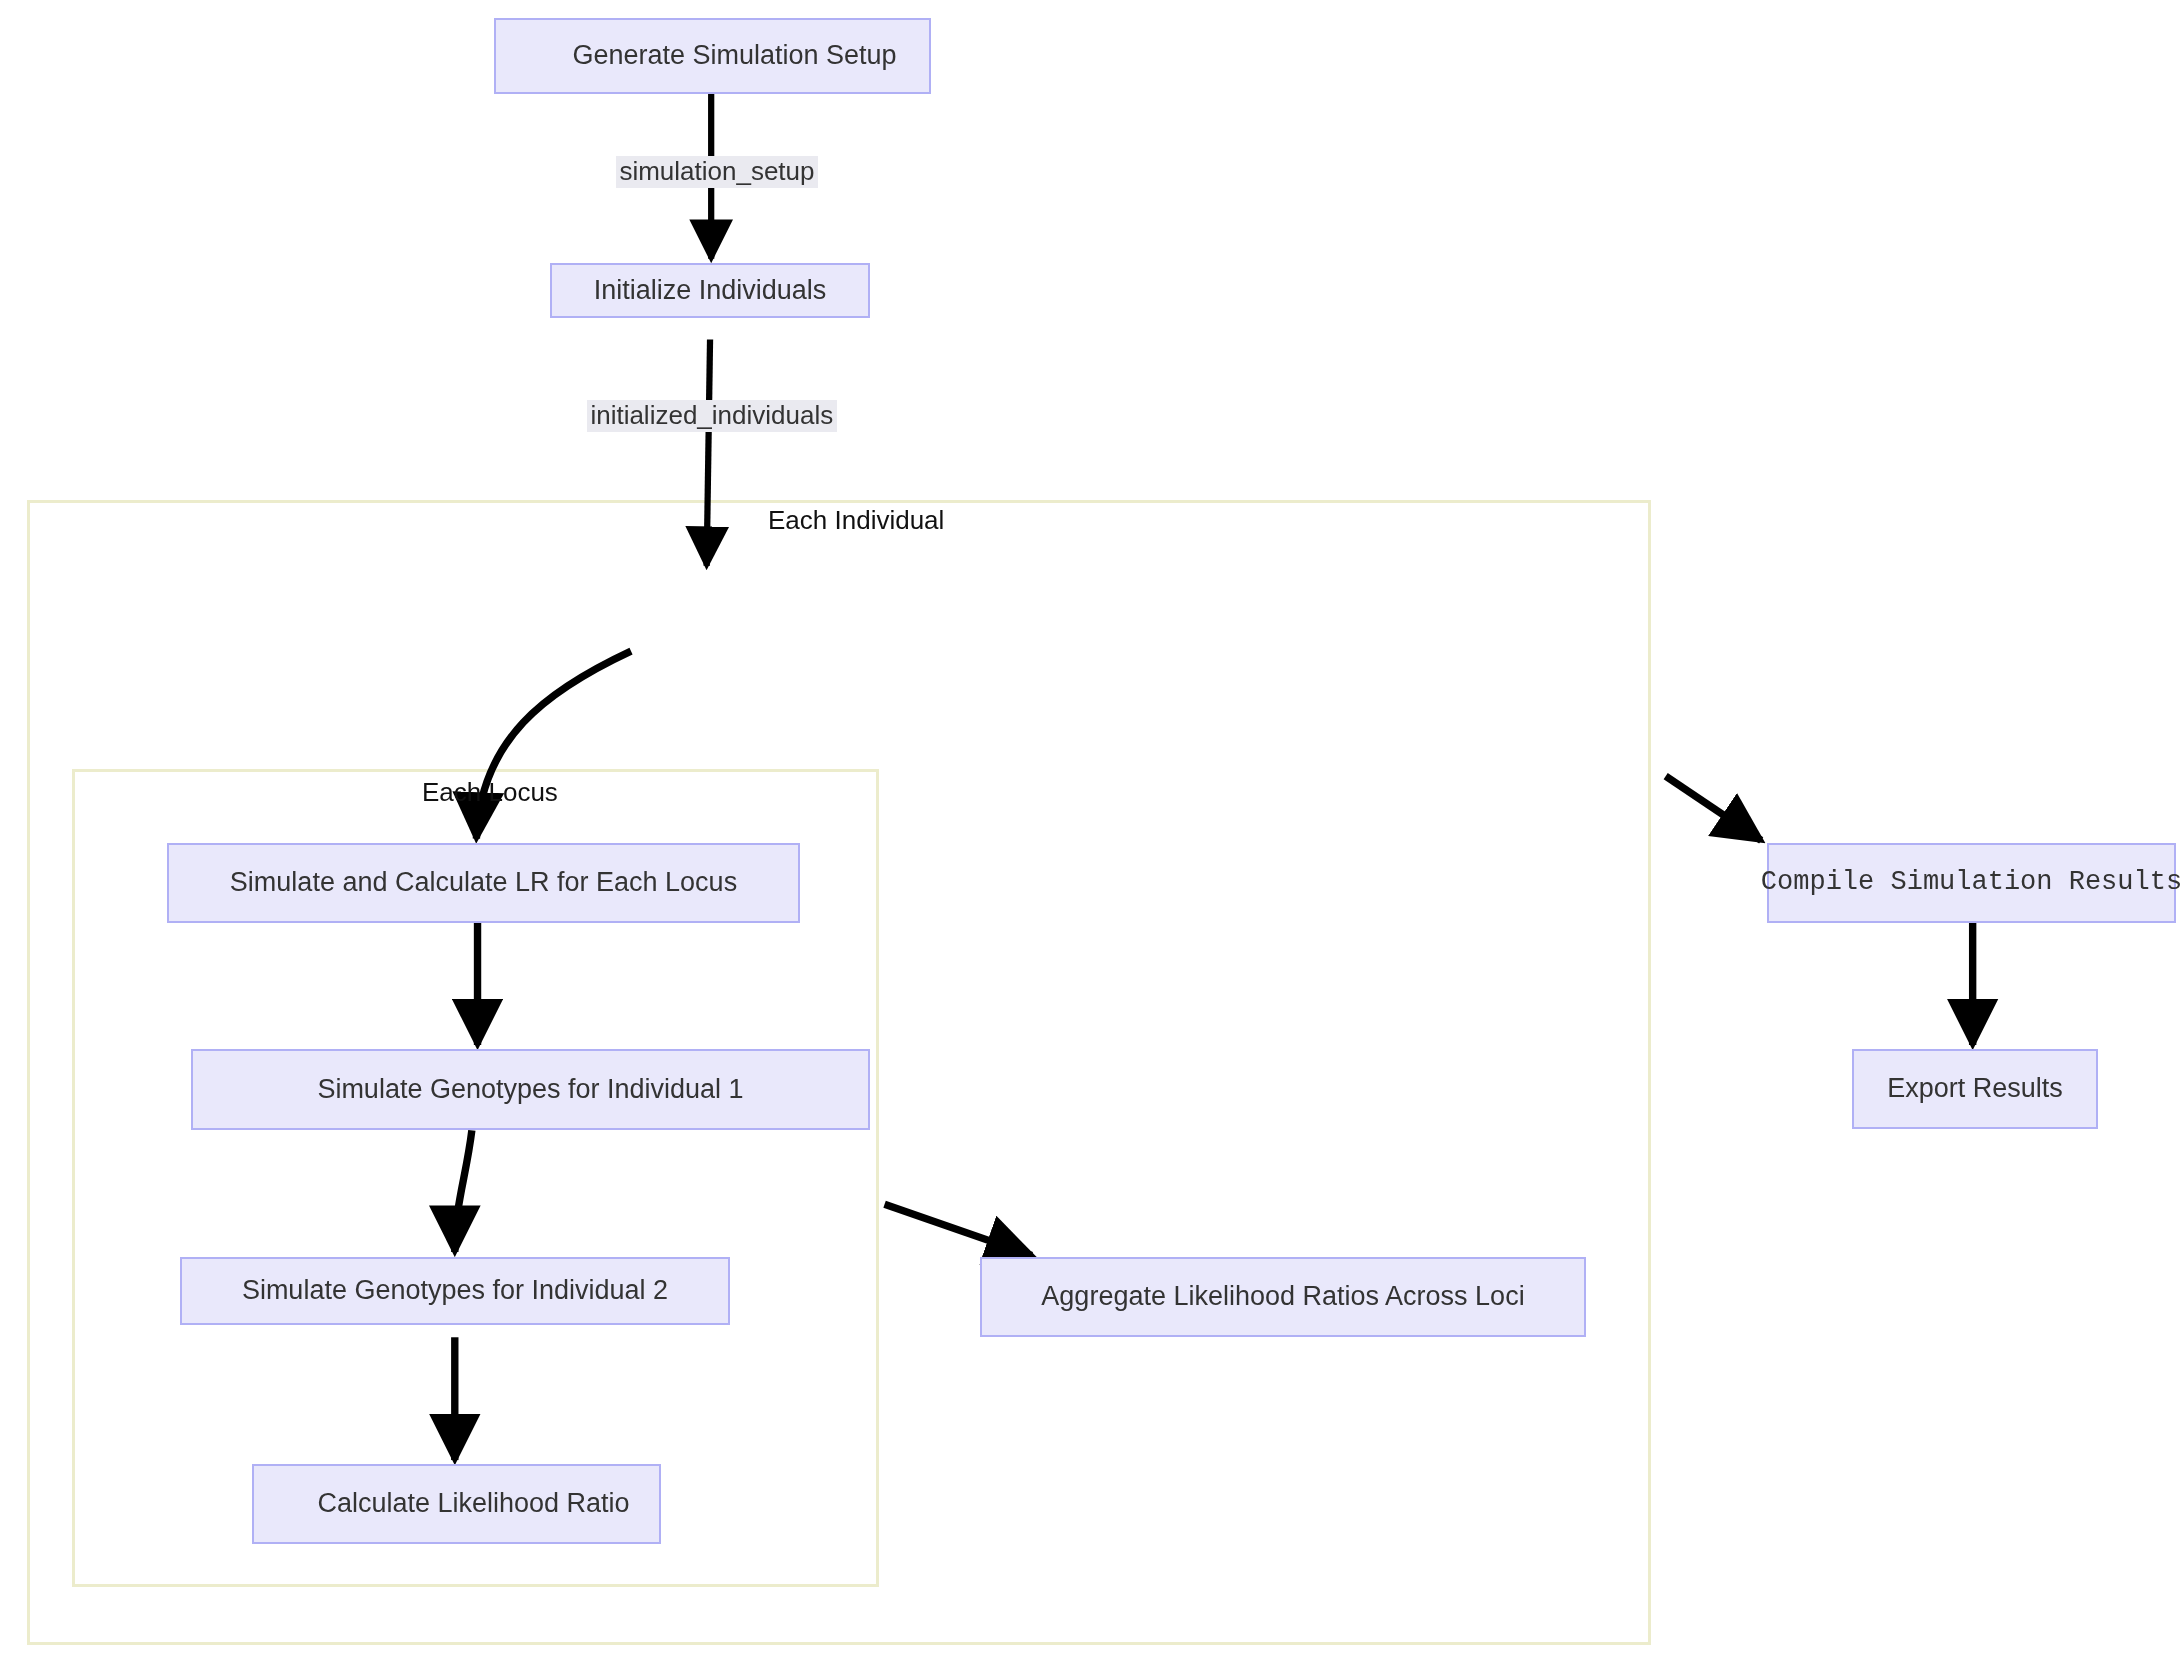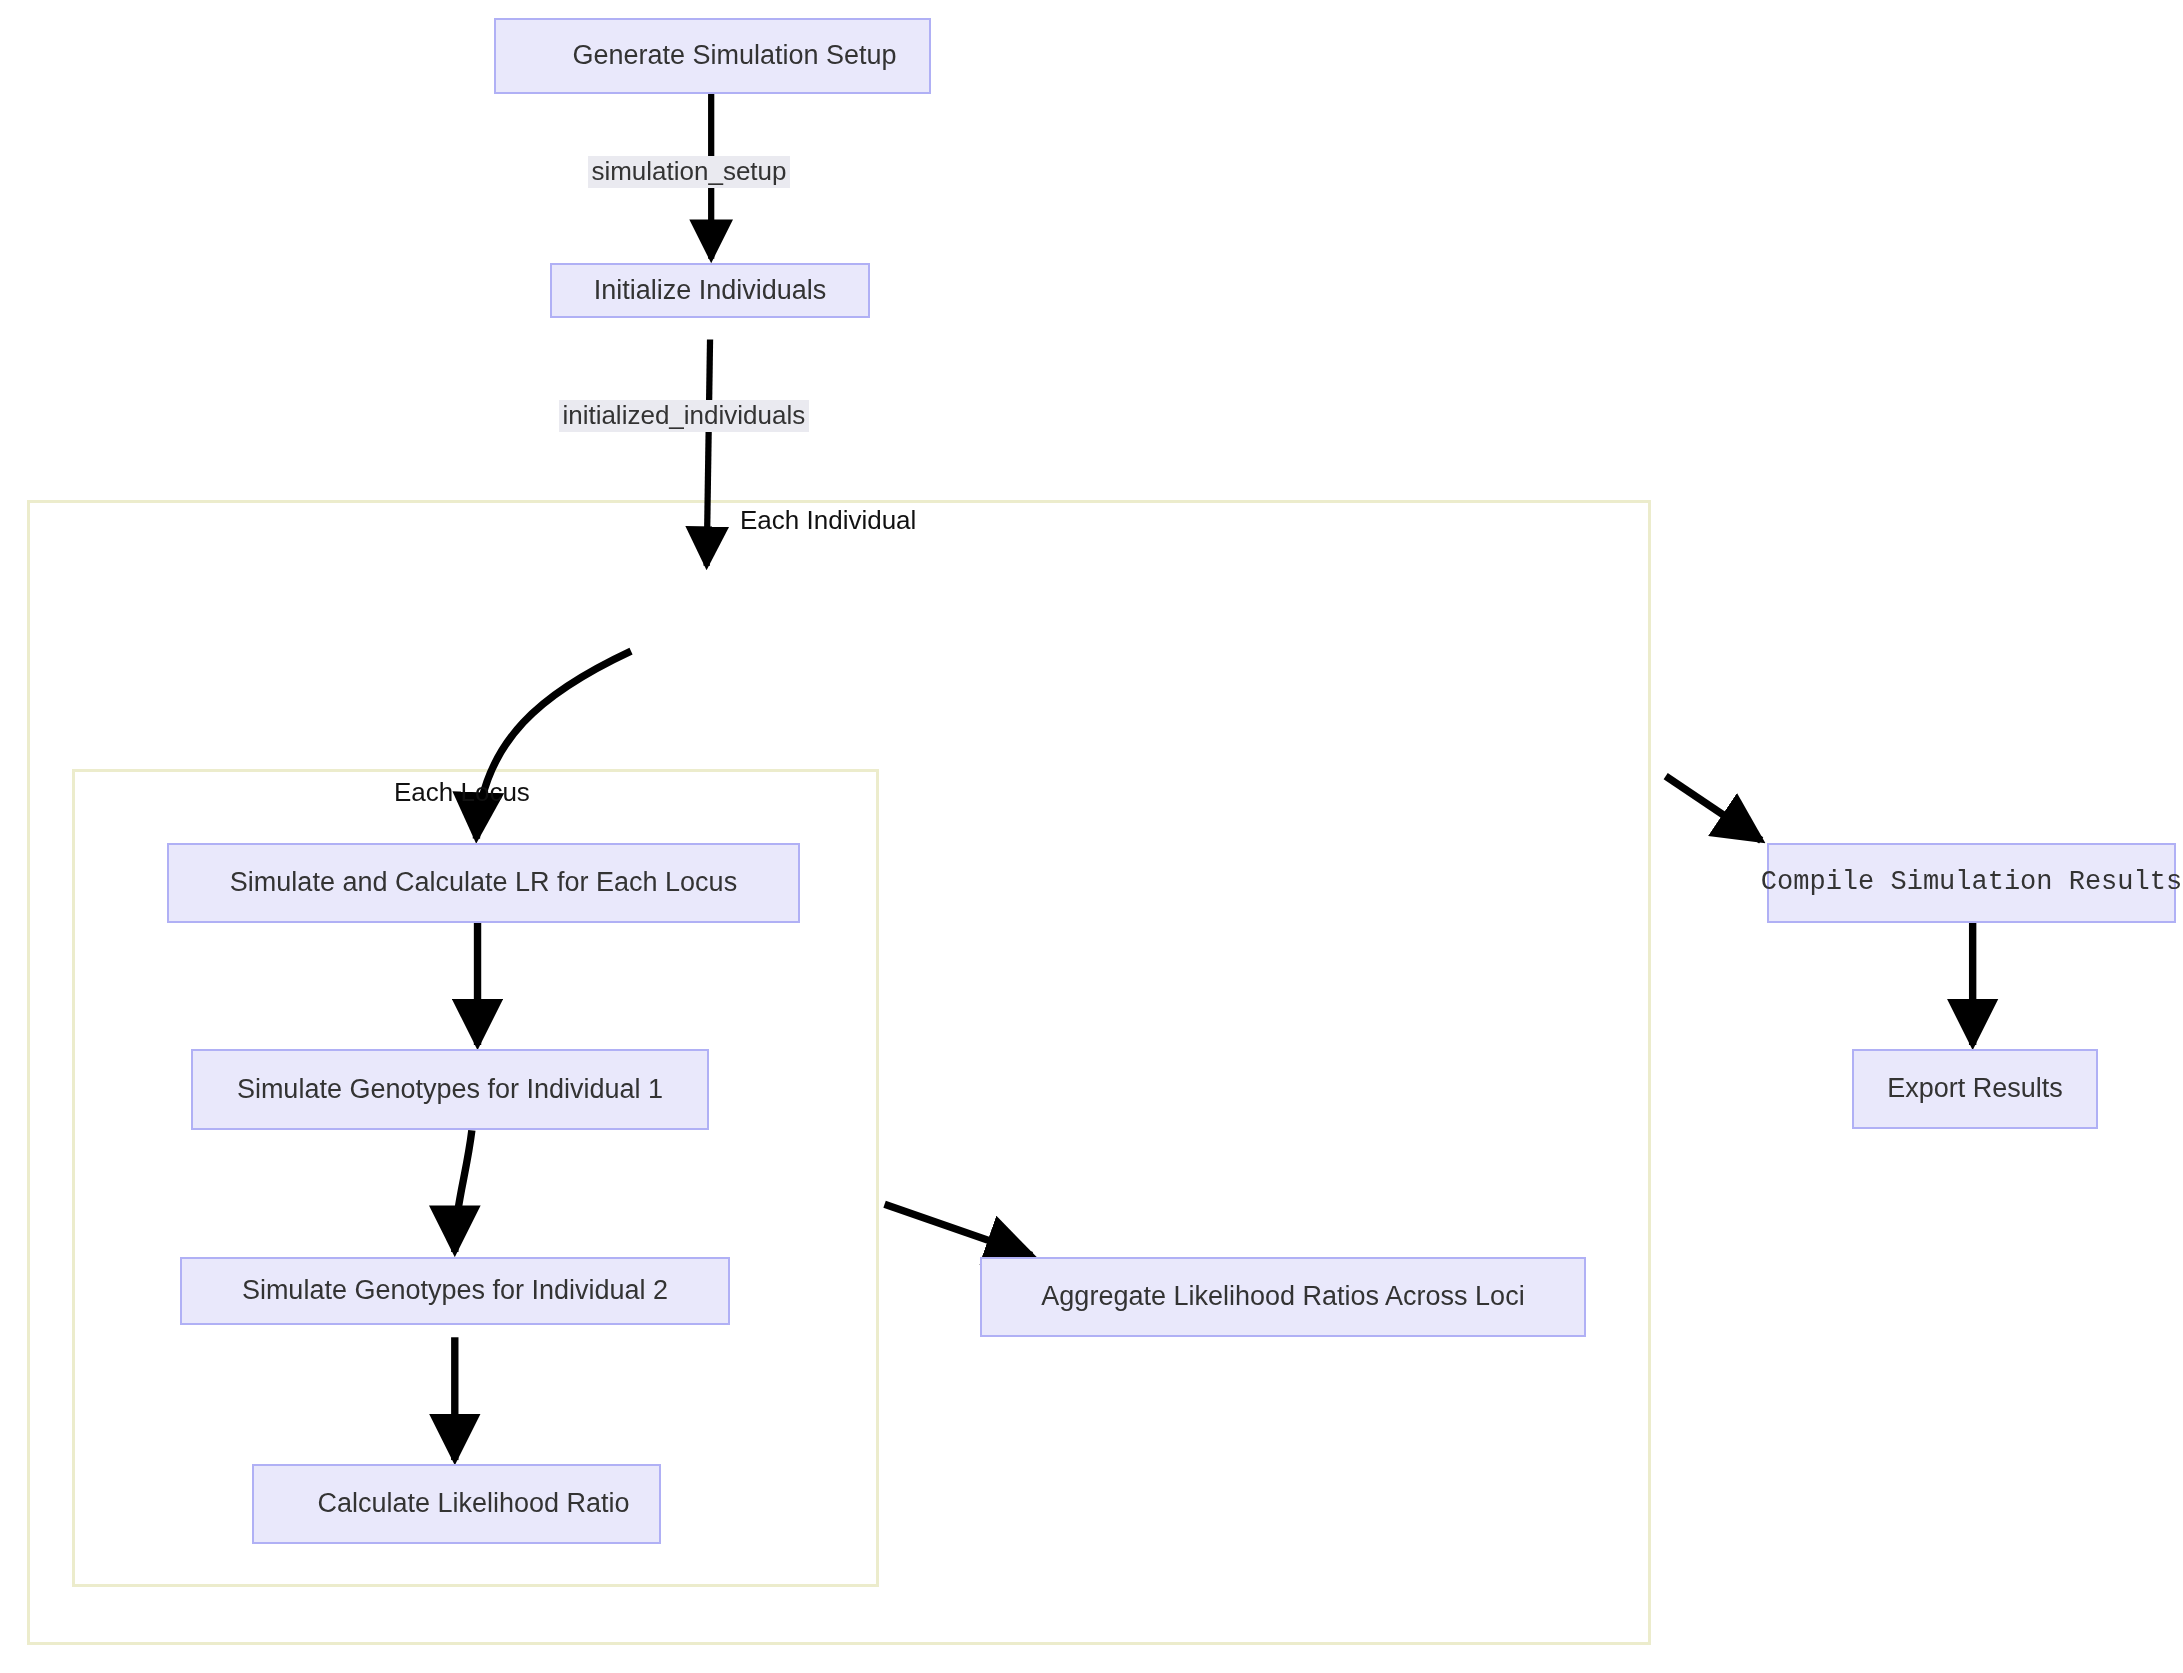--- a/index.html
+++ b/index.html
@@ -33,20 +33,21 @@
   }
 
   .edge-label{
     position:absolute;
     font-size:26px;
     color:#333333;
     background:#eaeaf0;
     padding:1.1px 3.4px;
     white-space:nowrap;
     line-height:1.15;
+    margin-left:28px;
   }
   .edge-label.plain{
     background:transparent;
     color:#111111;
     padding:0;
   }
 </style>
 </head>
 <body>
 
@@ -82,21 +83,21 @@
     <path d="M 3470 1622 L 3470 1838" stroke="#000000" stroke-width="13" fill="none" marker-end="url(#ah)"></path>
   </svg>
 
   <div class="node" style="left:494px;top:18px;width:437px;height:76px;padding-left:44px;">Generate Simulation Setup</div>
 
   <div class="node" style="left:550px;top:263px;width:320px;height:55px;">Initialize Individuals</div>
 
 
   <div class="node" style="left:167px;top:843px;width:633px;height:80px;">Simulate and Calculate LR for Each Locus</div>
 
-  <div class="node" style="left:191px;top:1049px;width:518px;height:81px;">Simulate Genotypes for Individual 1</div>
+  <div class="node" style="left:191px;top:1049px;width:679px;height:81px;">Simulate Genotypes for Individual 1</div>
 
   <div class="node" style="left:180px;top:1257px;width:550px;height:68px;">Simulate Genotypes for Individual 2</div>
 
   <div class="node" style="left:252px;top:1464px;width:409px;height:80px;padding-left:34px;">Calculate Likelihood Ratio</div>
 
   <div class="node" style="left:980px;top:1257px;width:606px;height:80px;">Aggregate Likelihood Ratios Across Loci</div>
 
   <div class="node" style="left:1767px;top:843px;width:409px;height:80px;font-family:Liberation Mono, monospace;">Compile Simulation Results</div>
 
   <div class="node" style="left:1852px;top:1049px;width:246px;height:80px;">Export Results</div>

